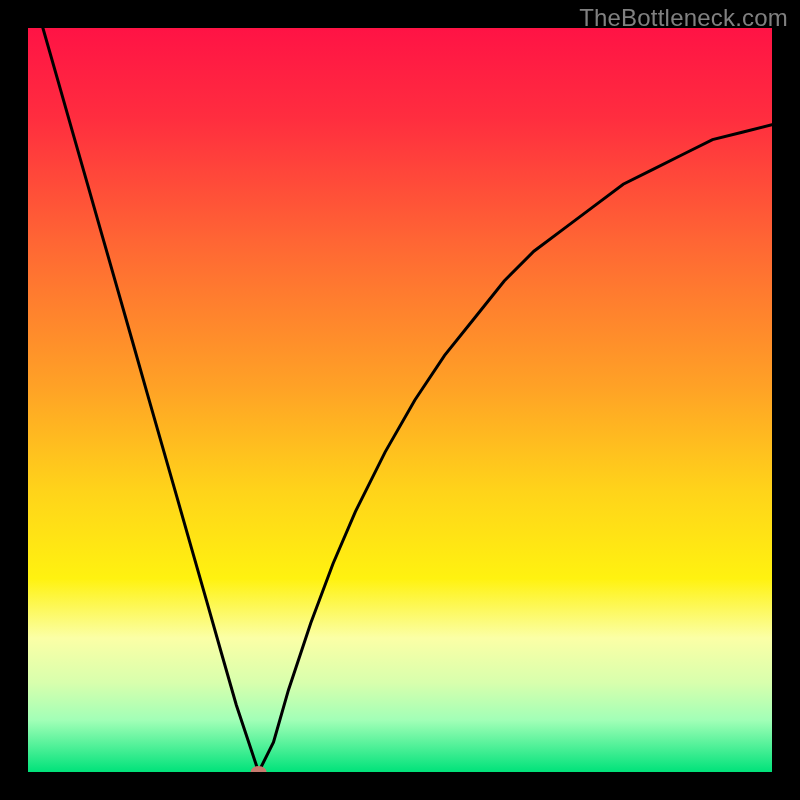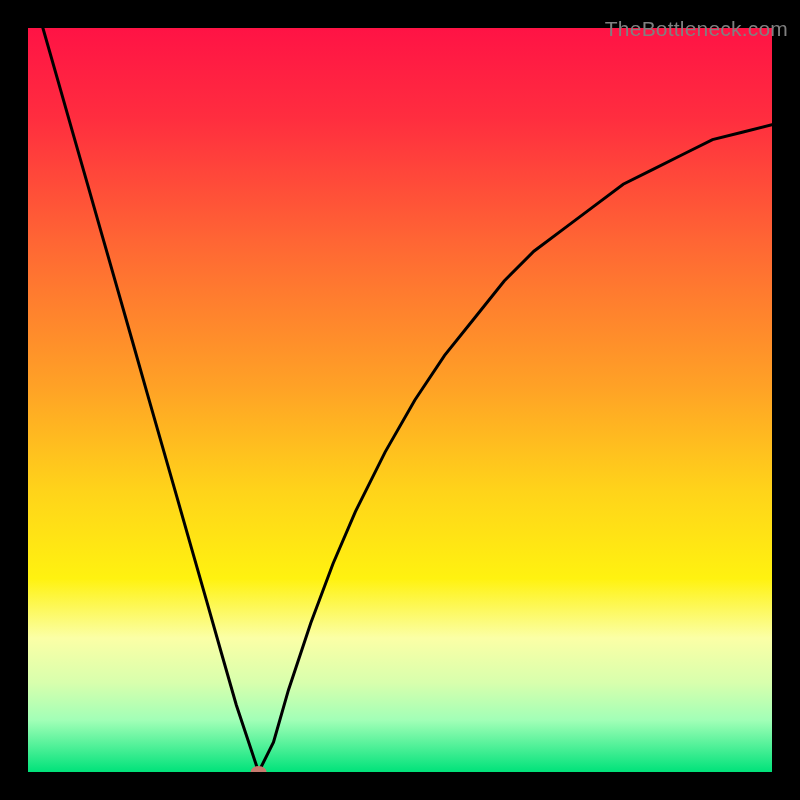--- a/index.html
+++ b/index.html
@@ -13,24 +13,24 @@
   }
   .frame {
     position: absolute;
     top: 0; left: 0;
     width: 800px;
     height: 800px;
     background: #000;
   }
   .watermark {
     position: absolute;
-    top: 17px;
+    top: 4px;
     right: 12px;
     color: #808080;
-    font-size: 21px;
+    font-size: 24px;
     font-weight: 400;
     letter-spacing: 0.2px;
     z-index: 10;
   }
   svg.plot {
     position: absolute;
     top: 28px;
     left: 28px;
     width: 744px;
     height: 744px;

